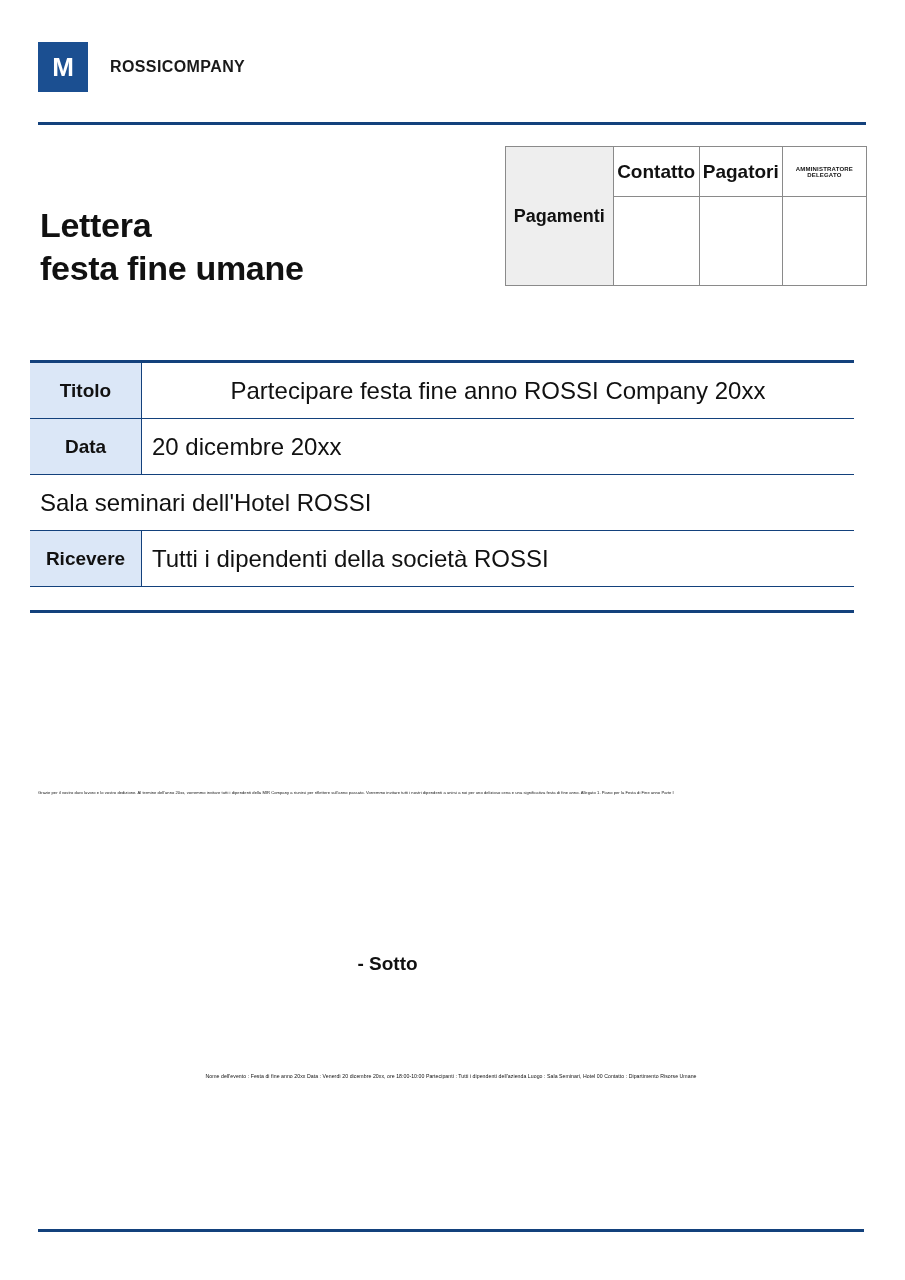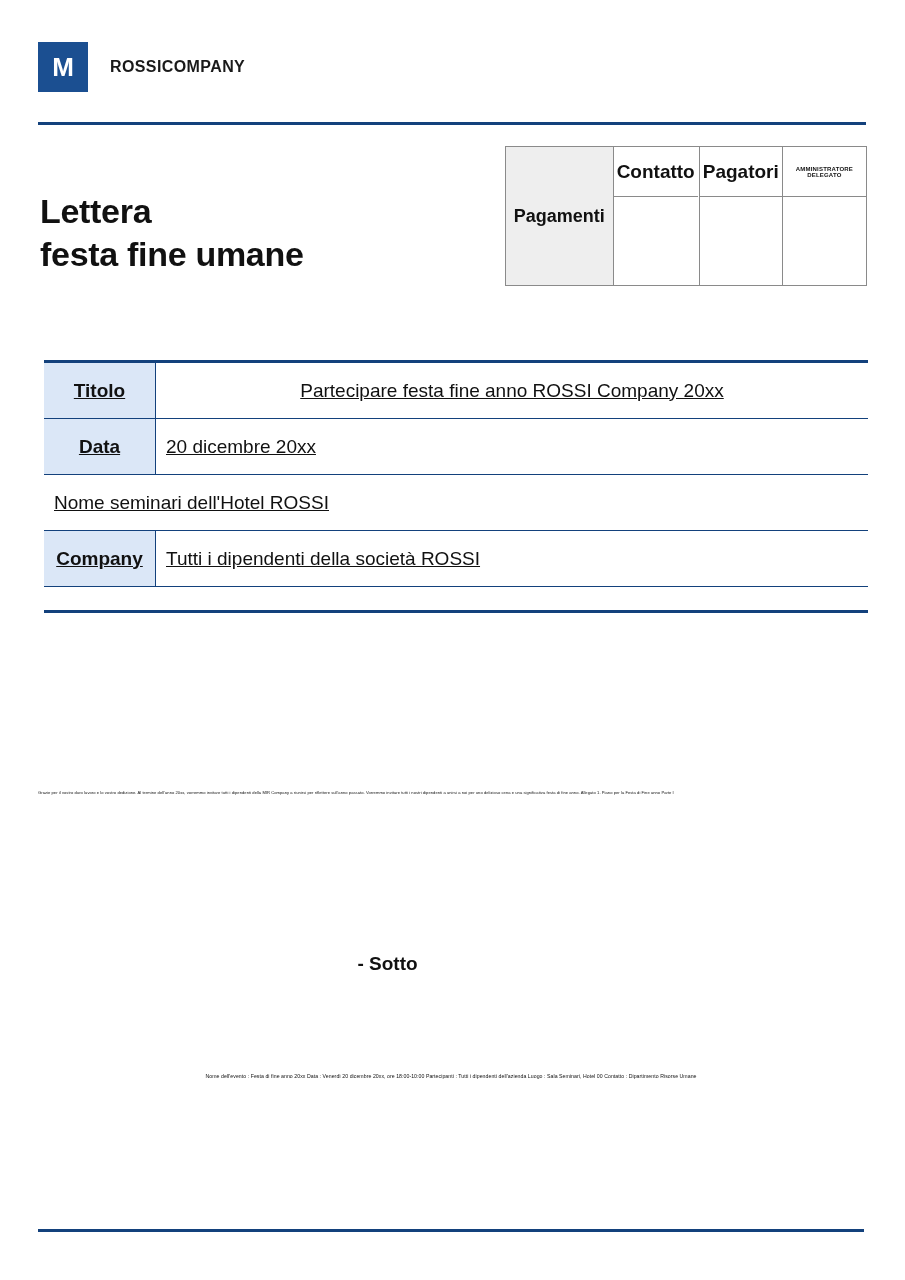--- a/index.html
+++ b/index.html
@@ -58,21 +58,21 @@
     top: 122px;
     width: 828px;
     height: 3px;
     background: #13417c;
   }
 
   
   .title-block {
     position: absolute;
     left: 40px;
-    top: 190px;
+    top: 204px;
     width: 430px;
   }
   .title-line {
     font-size: 34px;
     line-height: 43px;
     font-weight: bold;
     color: #111111;
     letter-spacing: -0.3px;
   }
 
@@ -85,20 +85,21 @@
     height: 140px;
     border: 1px solid #8a8a8a;
     display: flex;
     box-sizing: border-box;
     background: #ffffff;
   }
   .appr-col {
     border-right: 1px solid #8a8a8a;
     box-sizing: border-box;
     display: flex;
+    flex-direction: column;
   }
   .appr-col:last-child { border-right: none; }
   .appr-col.label-col {
     width: 115px;
     background: #eeeeee;
     align-items: center;
     justify-content: center;
   }
   .appr-col.c1 { width: 92px; }
   .appr-col.c2 { width: 88px; }
@@ -127,24 +128,23 @@
   .appr-label {
     font-size: 18px;
     font-weight: bold;
     color: #111111;
     text-align: center;
   }
 
   
   .info-table {
     position: absolute;
-    left: 44px;
+    left: 30px;
     top: 360px;
     width: 824px;
-    text-decoration: underline;
   }
   .info-top-rule, .info-bottom-rule {
     width: 824px;
     height: 3px;
     background: #13417c;
   }
   .info-row {
     display: flex;
     align-items: stretch;
     border-bottom: 1px solid #13417c;
@@ -162,21 +162,21 @@
     font-weight: bold;
     color: #111111;
     box-sizing: border-box;
     padding: 0 6px;
     text-align: center;
   }
   .info-val {
     flex: 1;
     display: flex;
     align-items: center;
-    font-size: 19px;
+    font-size: 24px;
     color: #111111;
     padding-left: 10px;
     box-sizing: border-box;
   }
   .info-val.centered {
     justify-content: center;
     padding-left: 0;
   }
   .info-bottom-rule {
     margin-top: 23px;
@@ -271,25 +271,25 @@
       <div class="info-key">Titolo</div>
       <div class="info-val centered">Partecipare festa fine anno ROSSI Company 20xx</div>
     </div>
 
     <div class="info-row">
       <div class="info-key">Data</div>
       <div class="info-val">20 dicembre 20xx</div>
     </div>
 
     <div class="info-row">
-      <div class="info-val">Nome seminari dell'Hotel ROSSI</div>
+      <div class="info-val">Sala seminari dell'Hotel ROSSI</div>
     </div>
 
     <div class="info-row">
-      <div class="info-key">Company</div>
+      <div class="info-key">Ricevere</div>
       <div class="info-val">Tutti i dipendenti della società ROSSI</div>
     </div>
 
 
     <div class="info-bottom-rule"></div>
   </div>
 
   <div class="tiny-paragraph">Grazie per il vostro duro lavoro e lo vostro dedizione. Al termine dell'anno 20xx, vorremmo invitare tutti i dipendenti della MIR Company a riunirsi per riflettere sull'anno passato.  Vorremmo invitare tutti i nostri dipendenti a unirsi a noi per uno delizioso cena e una significativa festa di fine anno. Allegato 1. Piano per la Festa di Fine anno Parte I</div>
 
   <div class="sotto">- Sotto</div>

